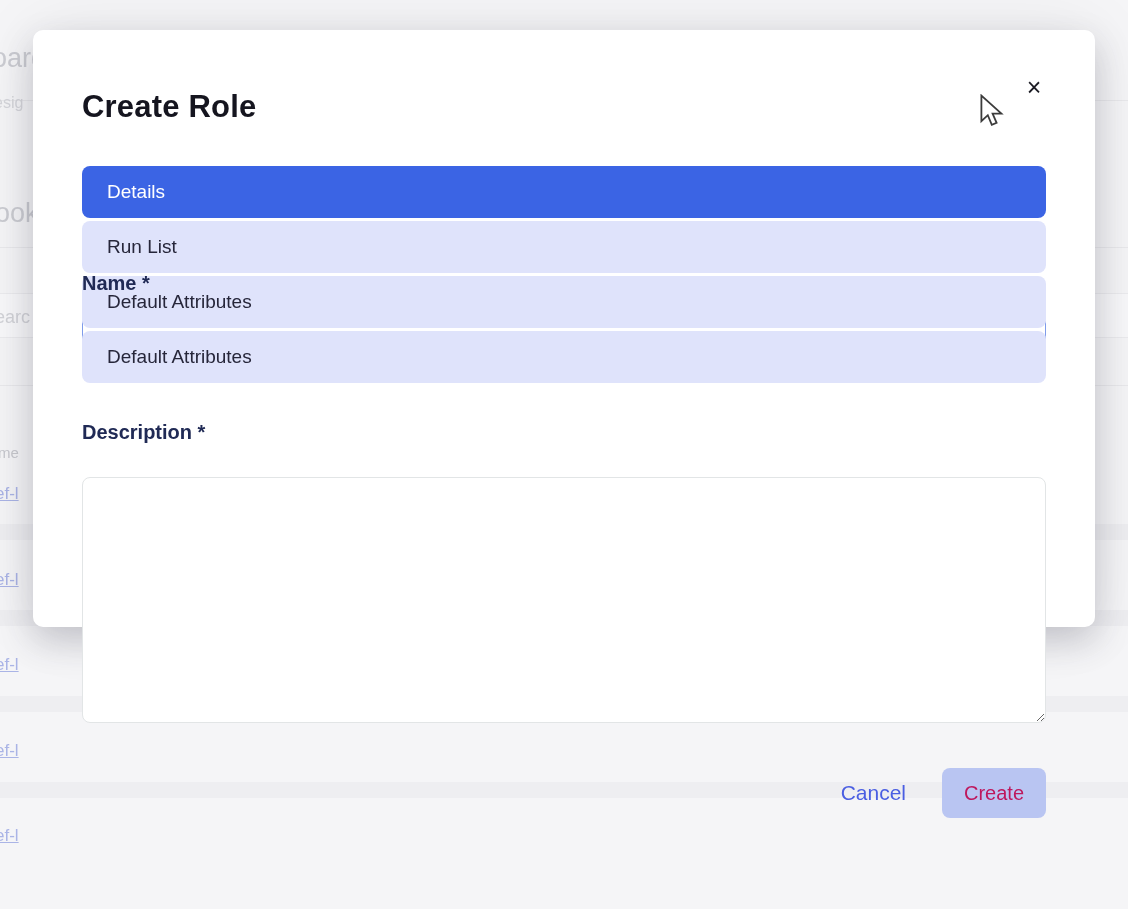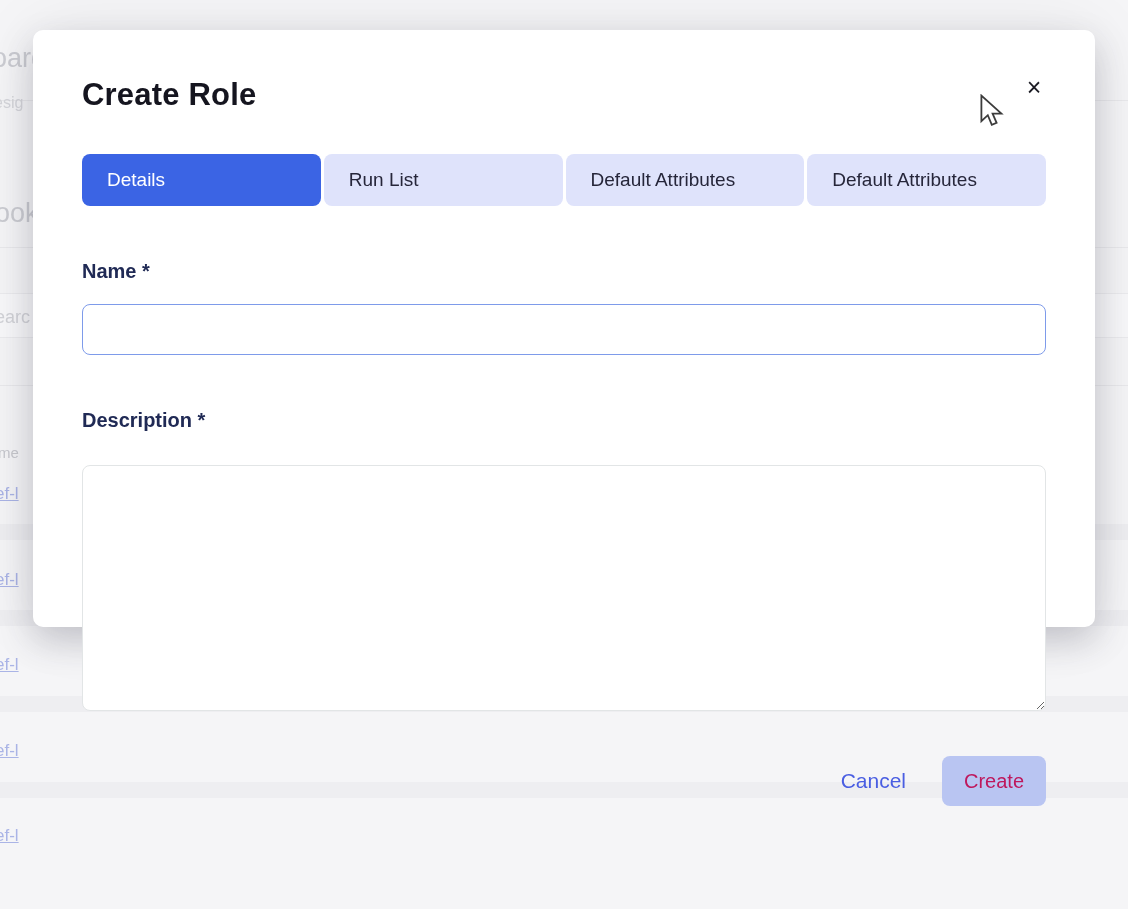--- a/index.html
+++ b/index.html
@@ -20,33 +20,33 @@
   .frag-small    { font-size:16px; color:#d5d6db; }
   .frag-search   { font-size:18px; color:#d2d3d8; }
   .frag-colhead  { font-size:15px; color:#c7c8ce; }
   .frag-link     { font-size:17px; color:#aab4e6; text-decoration:underline; }
 
   
   .modal {
     position:absolute; z-index:2; left:33px; top:30px; width:1062px; height:597px;
     background:#ffffff; border-radius:10px;
     box-shadow:0 14px 34px rgba(45,45,70,.22), 0 0 70px rgba(0,0,0,.07);
-    padding:0 49px;
+    padding:12px 49px;
   }
   .modal-title {
     margin-top:46px; font-size:31px; line-height:38px; font-weight:700;
     color:#15151f; letter-spacing:.2px;
   }
   .close-btn {
     position:absolute; top:40px; right:44px; width:34px; height:34px;
     background:none; border:none; font-size:25px; line-height:34px;
     color:#1a1a22; cursor:pointer; font-family:"Liberation Sans", sans-serif;
   }
 
-  .tabs { display:flex; gap:3px; margin-top:40px; height:52px; }
+  .tabs { display:flex; gap:3px; margin-top:40px; height:52px;flex-direction:column; }
   .tab {
     flex:1 1 0; border:none; border-radius:8px; background:#dfe3fb;
     font-family:"Liberation Sans", sans-serif; font-size:19px; color:#26263a;
     text-align:left; padding:0 0 0 25px; line-height:52px; cursor:pointer;
   }
   .tab.active { background:#3b64e4; color:#ffffff; }
 
   .field-label {
     display:block; margin-top:53px; font-size:20px; line-height:25px;
     font-weight:700; color:#202a55;

